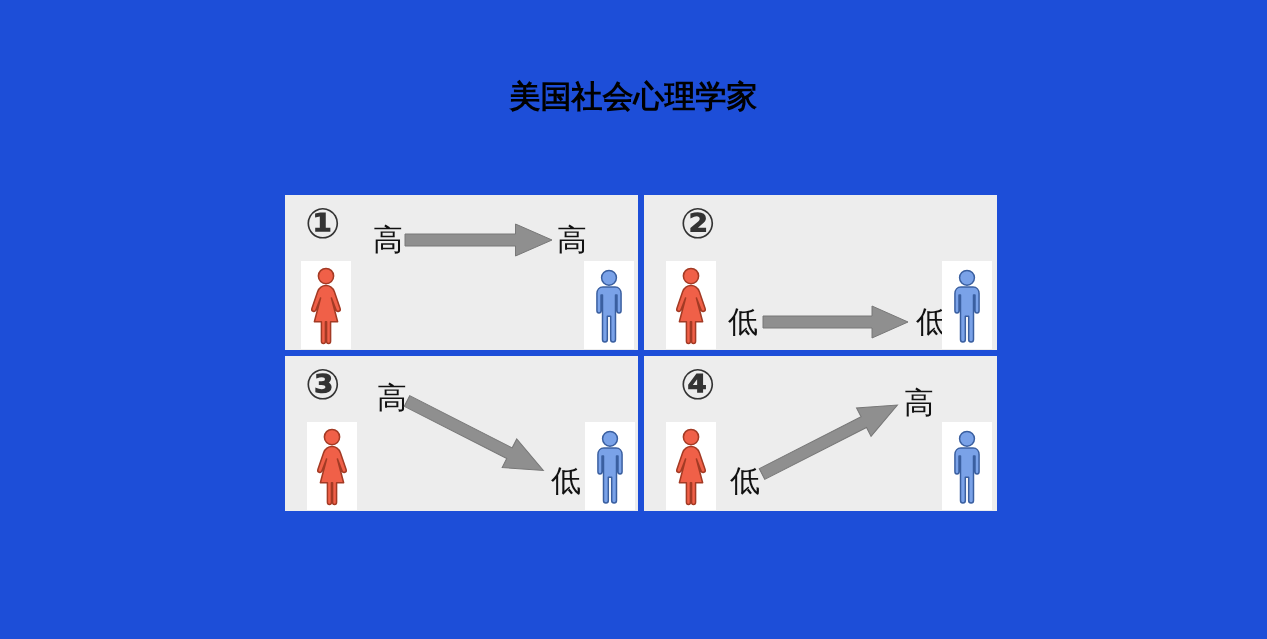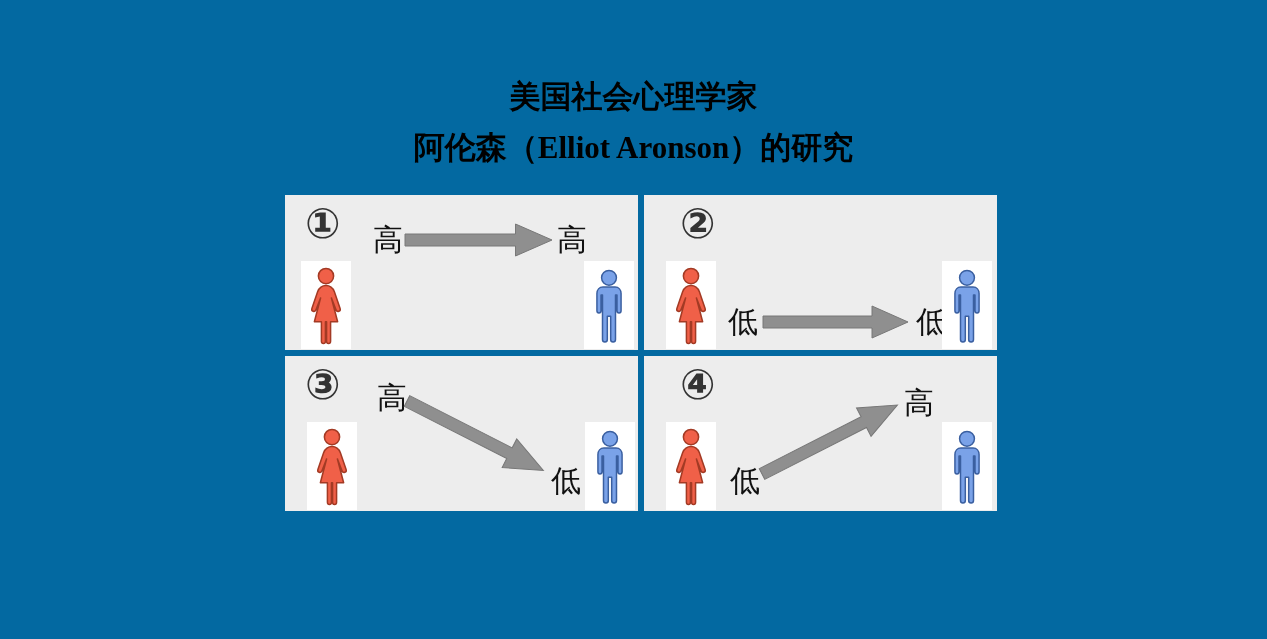--- a/index.html
+++ b/index.html
@@ -1,19 +1,19 @@
 <!DOCTYPE html>
 <html style="--cell_bg: #ededed; --badge: #333333; --label: #111111; --arrow: #8f8f8f; --arrow_edge: #777777; --woman: #f06048; --woman_outline: #a33a24; --man: #7aa2e8; --man_outline: #3a5fa0; --watermark: #d8ba5e;"><head>
 <meta charset="utf-8">
 <style>
   * { box-sizing: border-box; margin: 0; padding: 0; }
   html, body { width: 1267px; height: 639px; }
   body { background: #fff; overflow: hidden; }
   .slide {
-    position: relative; width: 1267px; height: 639px; background: #0369a1;
+    position: relative; width: 1267px; height: 639px; background: #1d4ed8;
     font-family: "Liberation Sans", sans-serif;
   }
   .title {
     position: absolute; top: 72px; left: 0; width: 100%;
     text-align: center; font-weight: bold; font-size: 31px; line-height: 1.64;
     color: #000;
   }
   .title .latin { font-family: "Liberation Serif", serif; }
   .grid {
     position: absolute; left: 285px; top: 195px; width: 712px; height: 316px;
@@ -46,21 +46,20 @@
     color: var(--watermark, #d8ba5e);
   }
 </style>
 </head>
 <body>
 
 <div class="slide">
 
   <div class="title">
     <div>美国社会心理学家</div>
-    <div><span>阿伦森（</span><span class="latin">Elliot Aronson</span><span>）的研究</span></div>
   </div>
 
   <div class="grid">
 
     <div class="cell">
       <div class="badge" style="left:20px; top:8px;">①</div>
       <div class="lbl" style="left:88px; top:27px;">高</div>
       <svg class="arrow" style="left:120px; top:28px; width:148px;" viewBox="0 0 150 34" preserveAspectRatio="none">
         <polygon points="0,11 112,11 112,1 149,17 112,33 112,23 0,23"></polygon>
       </svg>

